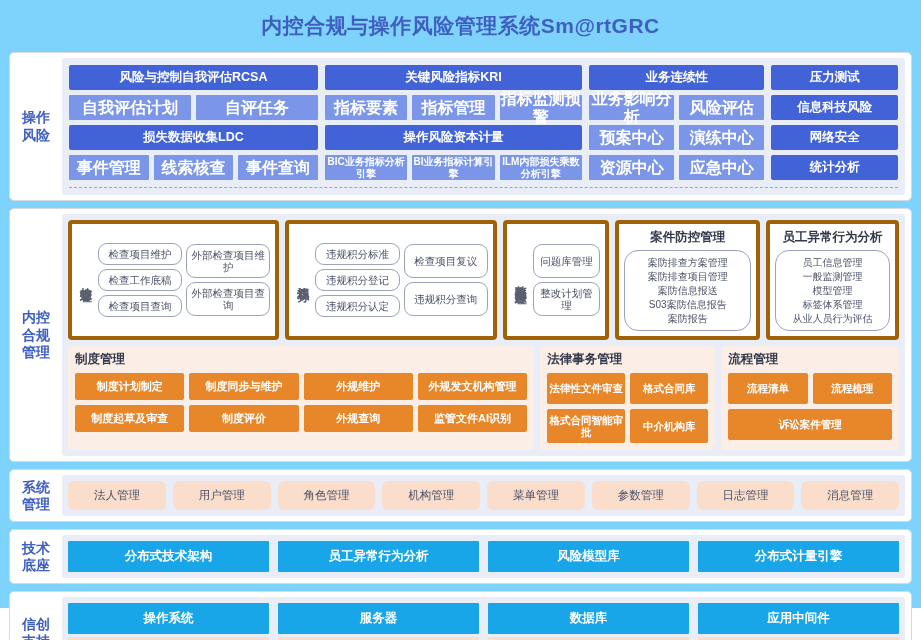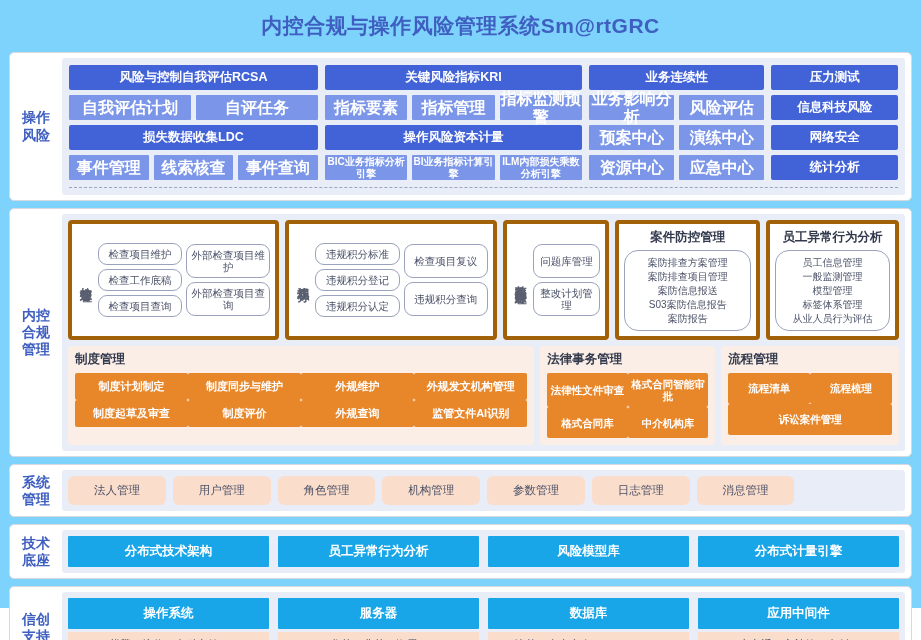--- a/index.html
+++ b/index.html
@@ -164,21 +164,21 @@
     border-radius: 4px;
     padding: 5px 7px 7px 7px;
   }
   .orange-head {
     text-align: left;
     font-size: 12.5px;
     font-weight: bold;
     color: #333a4d;
     margin-bottom: 5px;
   }
-  .orange-grid { display: grid; }
+  .orange-grid { display: grid; gap: 5px; }
   .g4 { grid-template-columns: repeat(4, 1fr); }
   .g2 { grid-template-columns: repeat(2, 1fr); }
   .obtn {
     background: #e8862a;
     color: #ffffff;
     font-size: 11px;
     font-weight: bold;
     text-align: center;
     border-radius: 2px;
     padding: 5px 2px;
@@ -384,22 +384,22 @@
             <div class="obtn">制度评价</div>
             <div class="obtn">外规查询</div>
             <div class="obtn">监管文件AI识别</div>
           </div>
         </div>
 
         <div class="orange-card">
           <div class="orange-head">法律事务管理</div>
           <div class="orange-grid g2">
             <div class="obtn two">法律性文件审查</div>
+            <div class="obtn two">格式合同库</div>
             <div class="obtn two">格式合同智能审批</div>
-            <div class="obtn two">格式合同库</div>
             <div class="obtn two">中介机构库</div>
           </div>
         </div>
 
         <div class="orange-card">
           <div class="orange-head">流程管理</div>
           <div class="orange-grid g2">
             <div class="obtn two">流程清单</div>
             <div class="obtn two">流程梳理</div>
             <div class="obtn two wide">诉讼案件管理</div>
@@ -414,20 +414,21 @@
   <div class="band">
     <div class="band-label">
       <span>系统<br>管理</span>
     </div>
     <div class="band-body">
       <div class="sys-grid">
         <div class="peach-btn">法人管理</div>
         <div class="peach-btn">用户管理</div>
         <div class="peach-btn">角色管理</div>
         <div class="peach-btn">机构管理</div>
+        <div class="peach-btn">菜单管理</div>
         <div class="peach-btn">参数管理</div>
         <div class="peach-btn">日志管理</div>
         <div class="peach-btn">消息管理</div>
       </div>
     </div>
   </div>
 
   <div class="band">
     <div class="band-label">
       <span>技术<br>底座</span>

